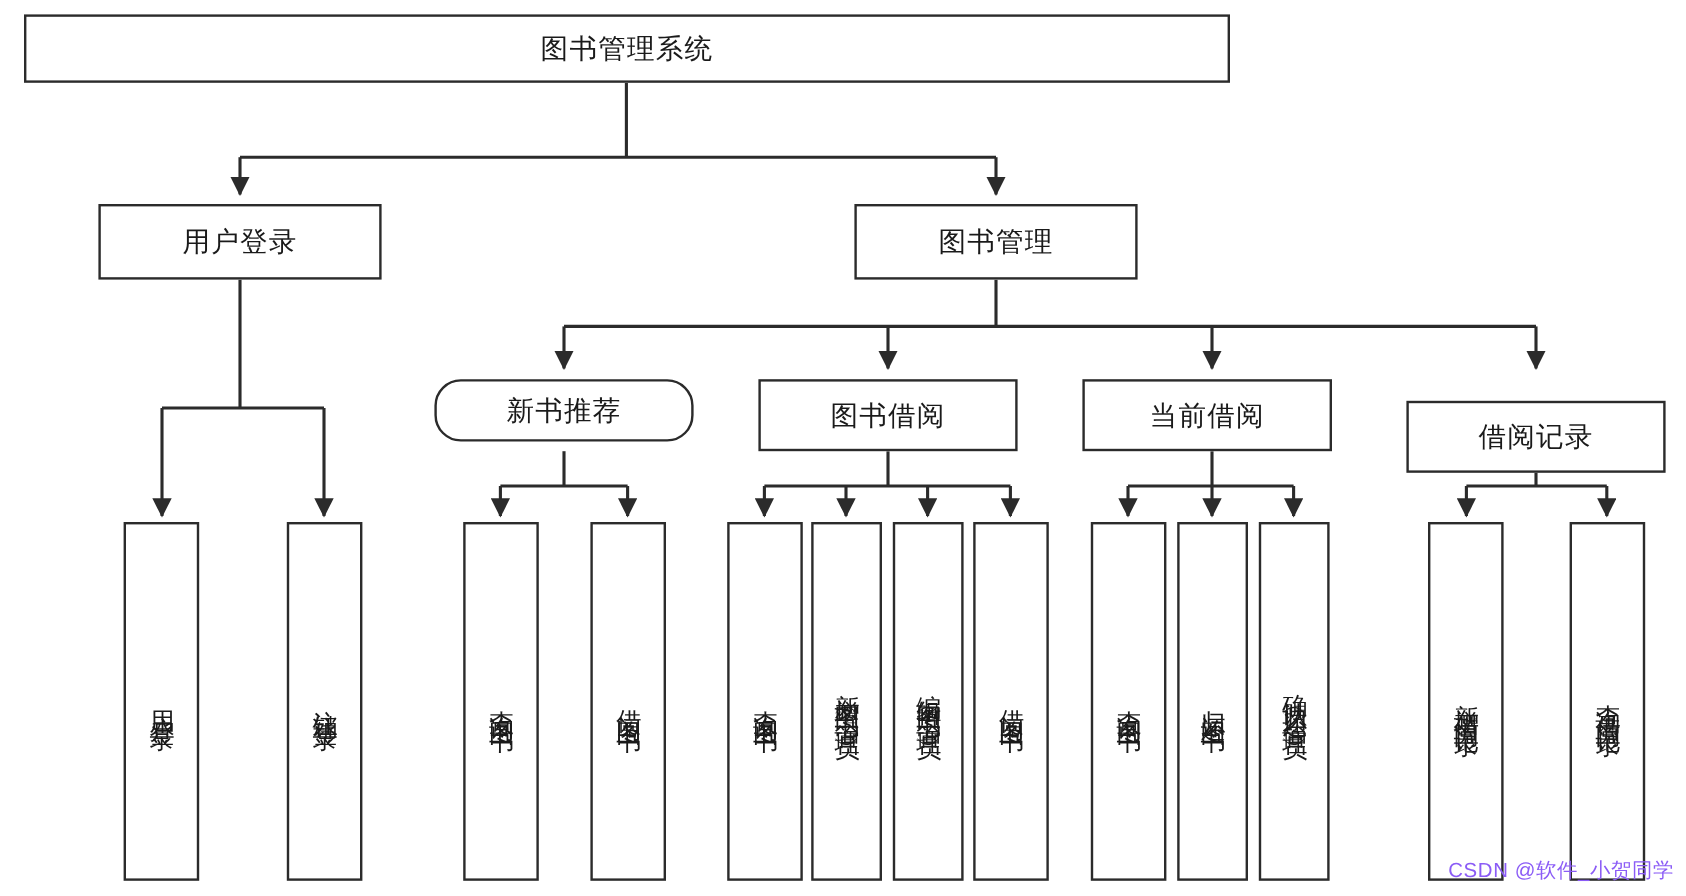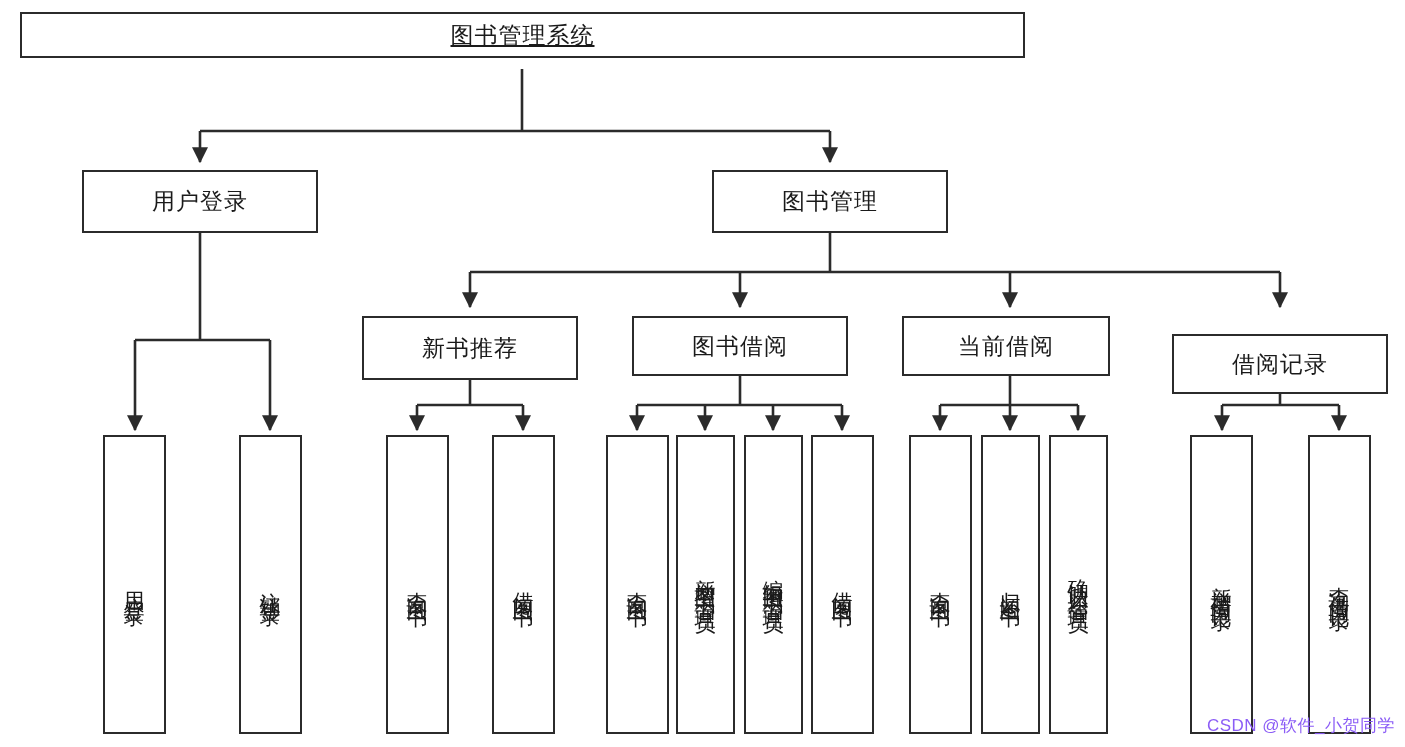--- a/index.html
+++ b/index.html
@@ -109,32 +109,32 @@
       <path d="M 1010 405 L 1010 430" marker-end="url(#arrow)"></path>
       <path d="M 1078 405 L 1078 430" marker-end="url(#arrow)"></path>
 
       <path d="M 1280 376 L 1280 405"></path>
       <path d="M 1222 405 L 1339 405"></path>
       <path d="M 1222 405 L 1222 430" marker-end="url(#arrow)"></path>
       <path d="M 1339 405 L 1339 430" marker-end="url(#arrow)"></path>
     </g>
   </svg>
 
-  <div class="node horiz" style="left:20px; top:12px; width:1005px; height:46px;text-decoration:underline;">
+  <div class="node horiz" style="left:20px; top:12px; width:1005px; height:57px;">
     <span>图书管理系统</span>
   </div>
 
   <div class="node horiz" style="left:82px; top:170px; width:236px; height:63px;">
     <span>用户登录</span>
   </div>
   <div class="node horiz" style="left:712px; top:170px; width:236px; height:63px;">
     <span>图书管理</span>
   </div>
 
-  <div class="node horiz" style="left:362px; top:316px; width:216px; height:64px;">
+  <div class="node horiz" style="left:362px; top:316px; width:216px; height:52px;border-radius:22px;">
     <span>新书推荐</span>
   </div>
   <div class="node horiz" style="left:632px; top:316px; width:216px; height:60px;">
     <span>图书借阅</span>
   </div>
   <div class="node horiz" style="left:902px; top:316px; width:208px; height:60px;">
     <span>当前借阅</span>
   </div>
   <div class="node horiz" style="left:1172px; top:316px; width:216px; height:60px;margin-top:18px;">
     <span>借阅记录</span>

